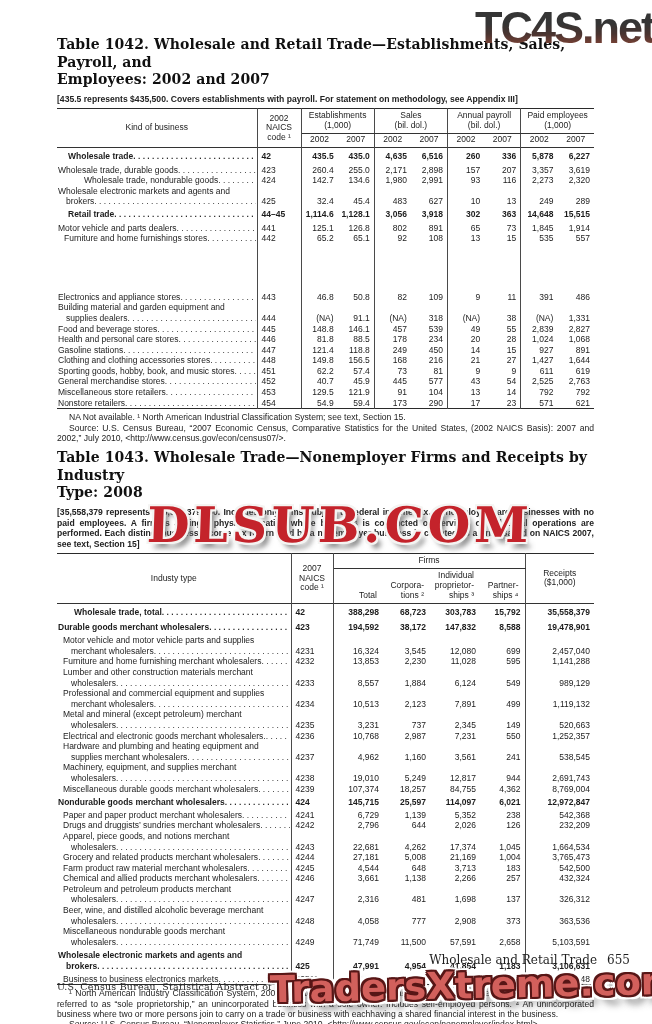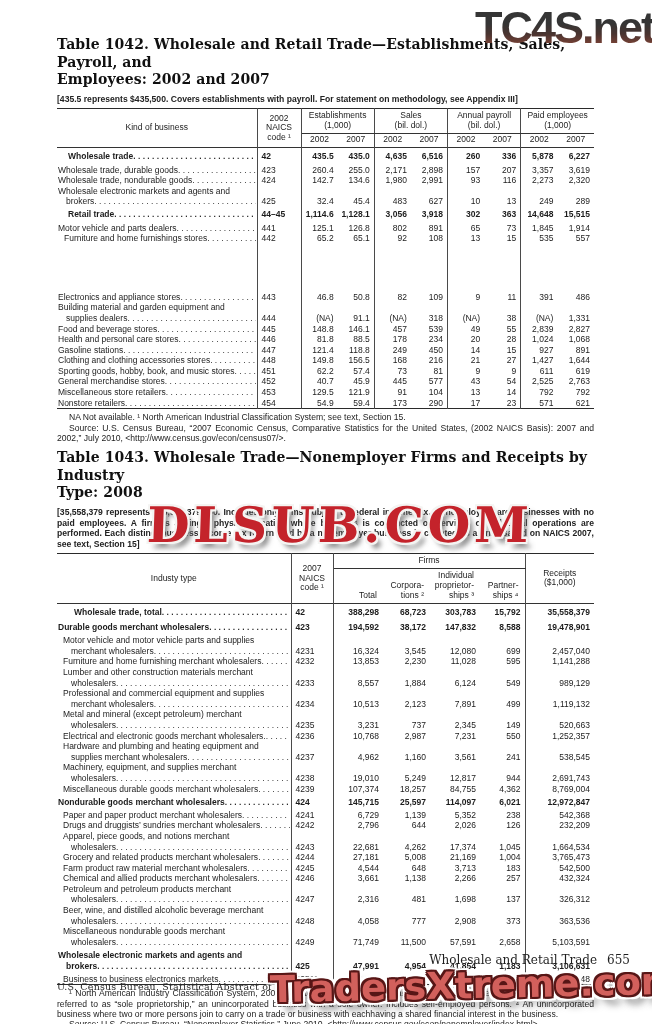--- a/index.html
+++ b/index.html
@@ -162,21 +162,21 @@
             <td class="val">255.0</td>
             <td class="val gs">2,171</td>
             <td class="val">2,898</td>
             <td class="val gs">157</td>
             <td class="val">207</td>
             <td class="val gs">3,357</td>
             <td class="val">3,619</td>
           </tr>
           <tr class="">
             <td class="lbl">
-              <div class="lline" style="padding-left: 0px;">
+              <div class="lline" style="padding-left: 0px; margin-left: 26px;">
                 <span class="ltxt">Wholesale trade, nondurable goods</span>
                 <span class="dots"></span>
               </div>
             </td>
             <td class="code">424</td>
             <td class="val">142.7</td>
             <td class="val">134.6</td>
             <td class="val gs">1,980</td>
             <td class="val">2,991</td>
             <td class="val gs">93</td>

